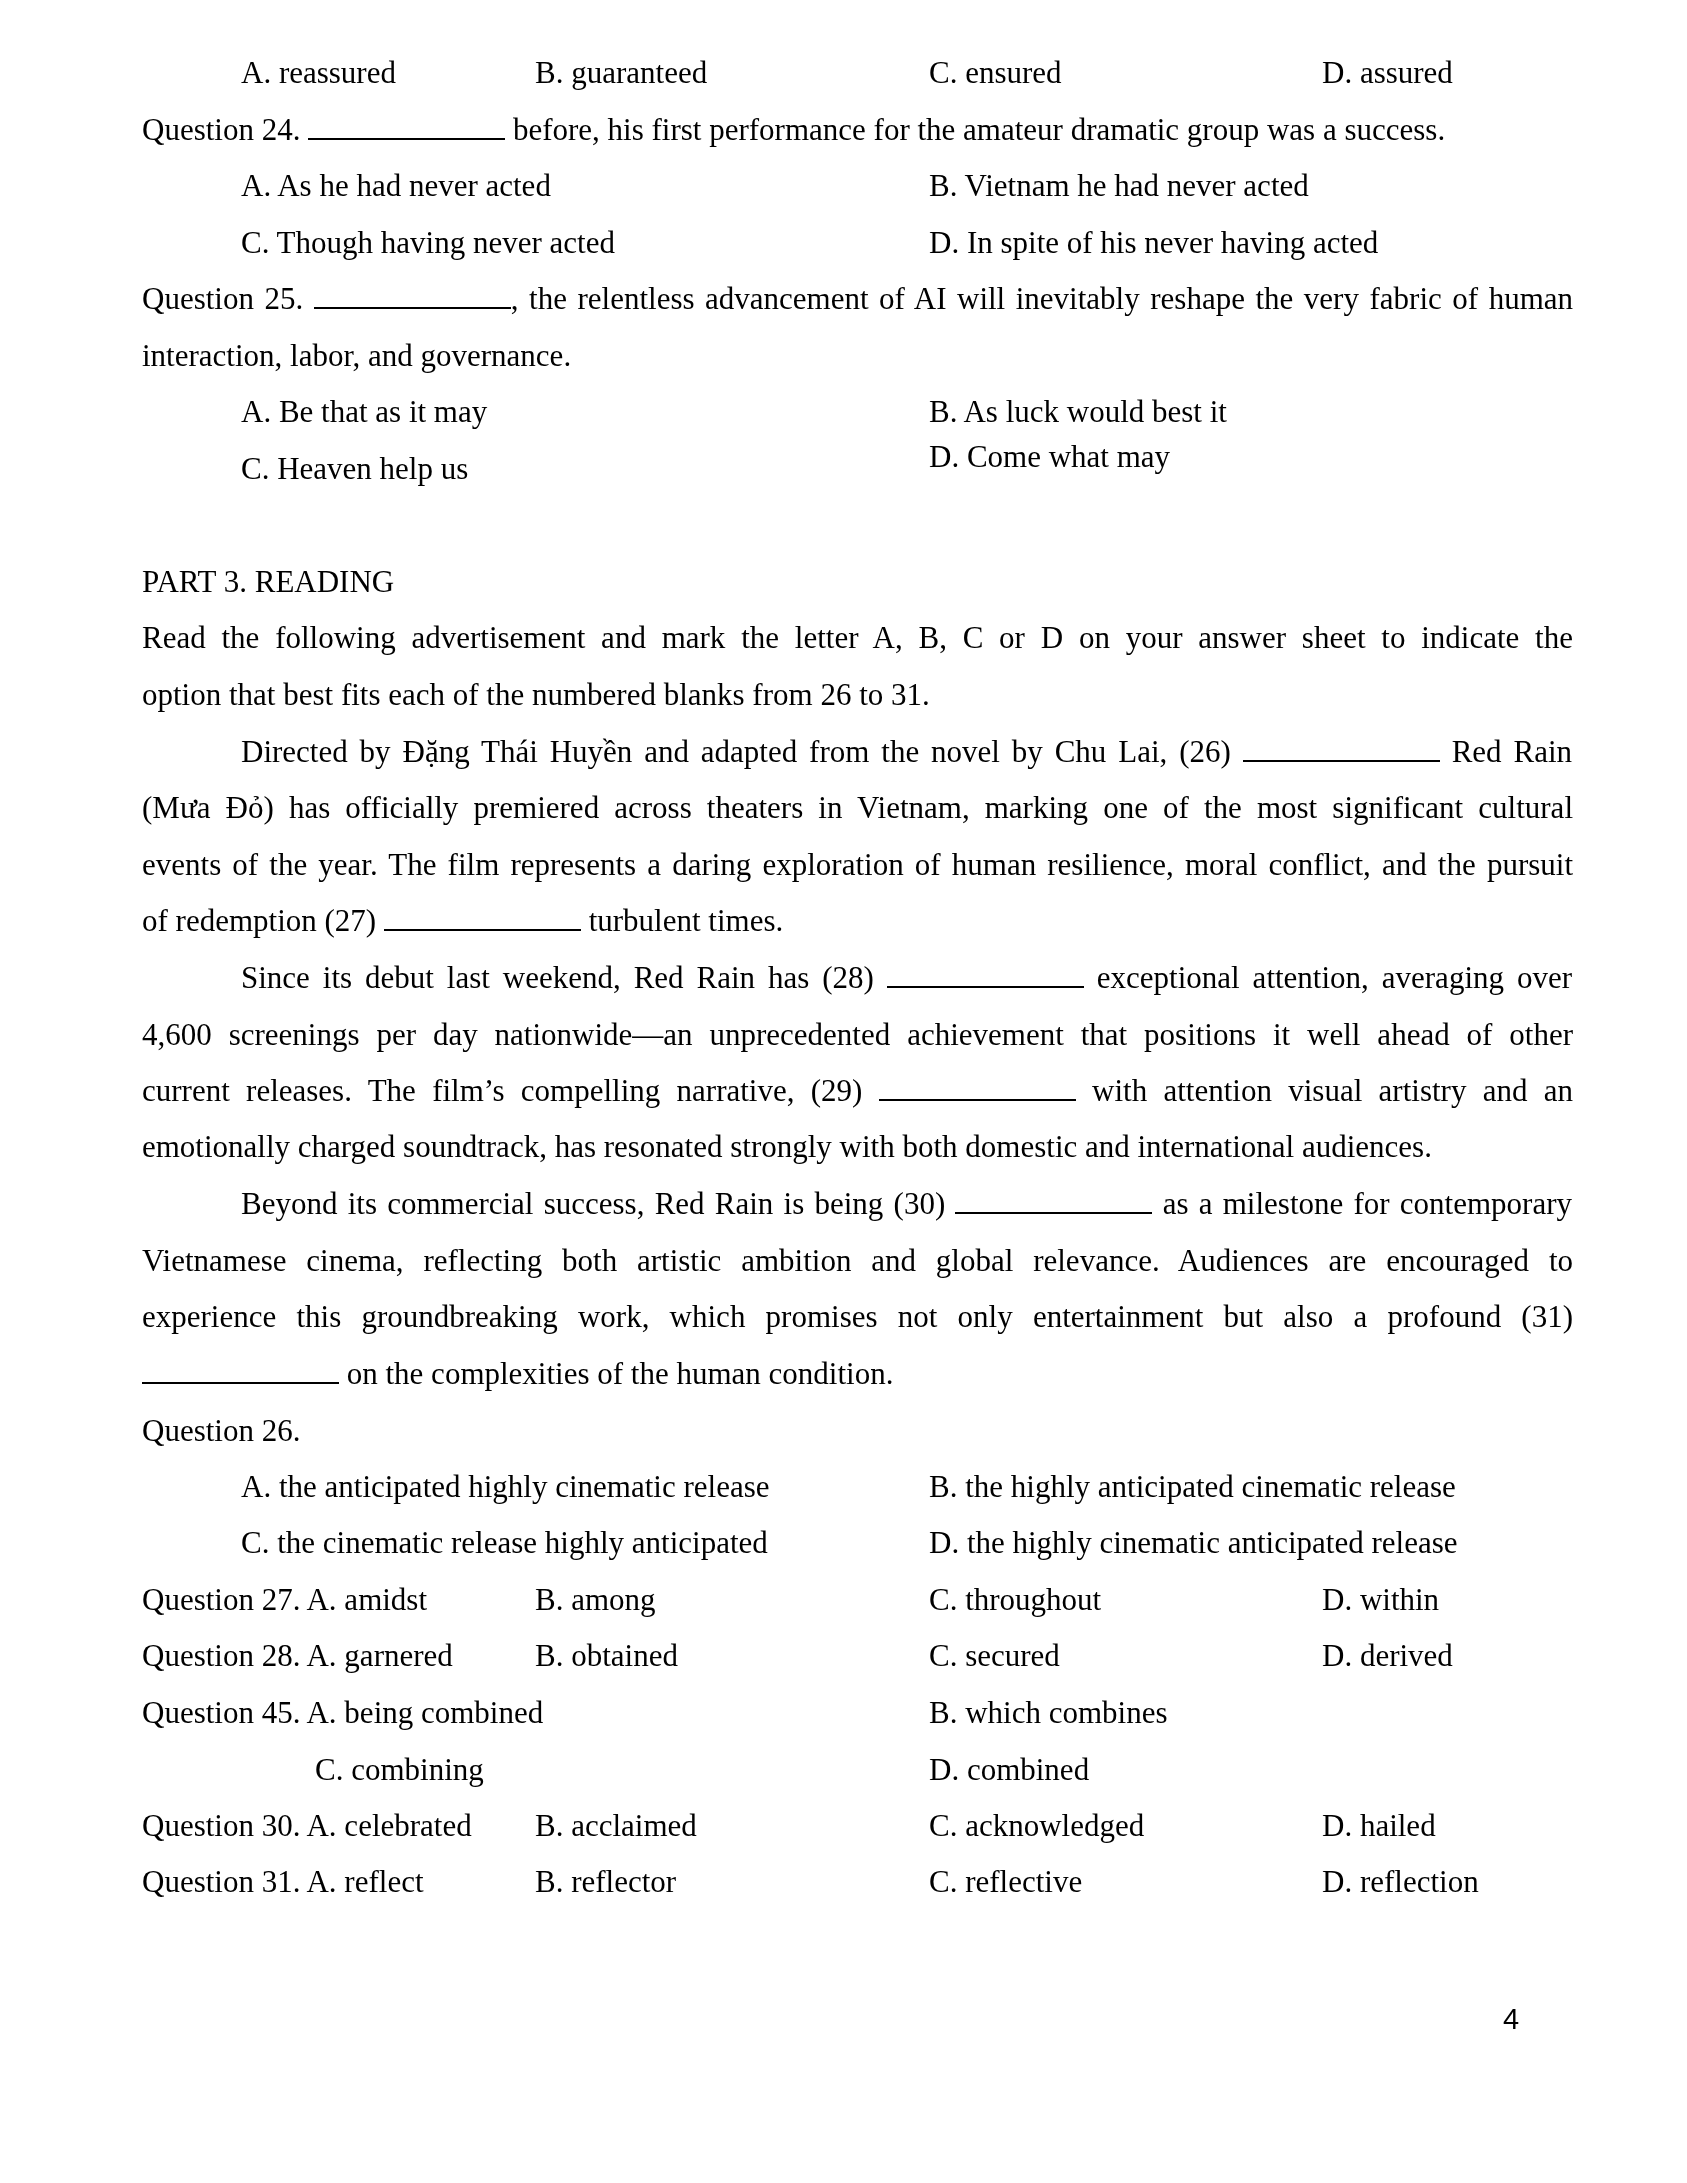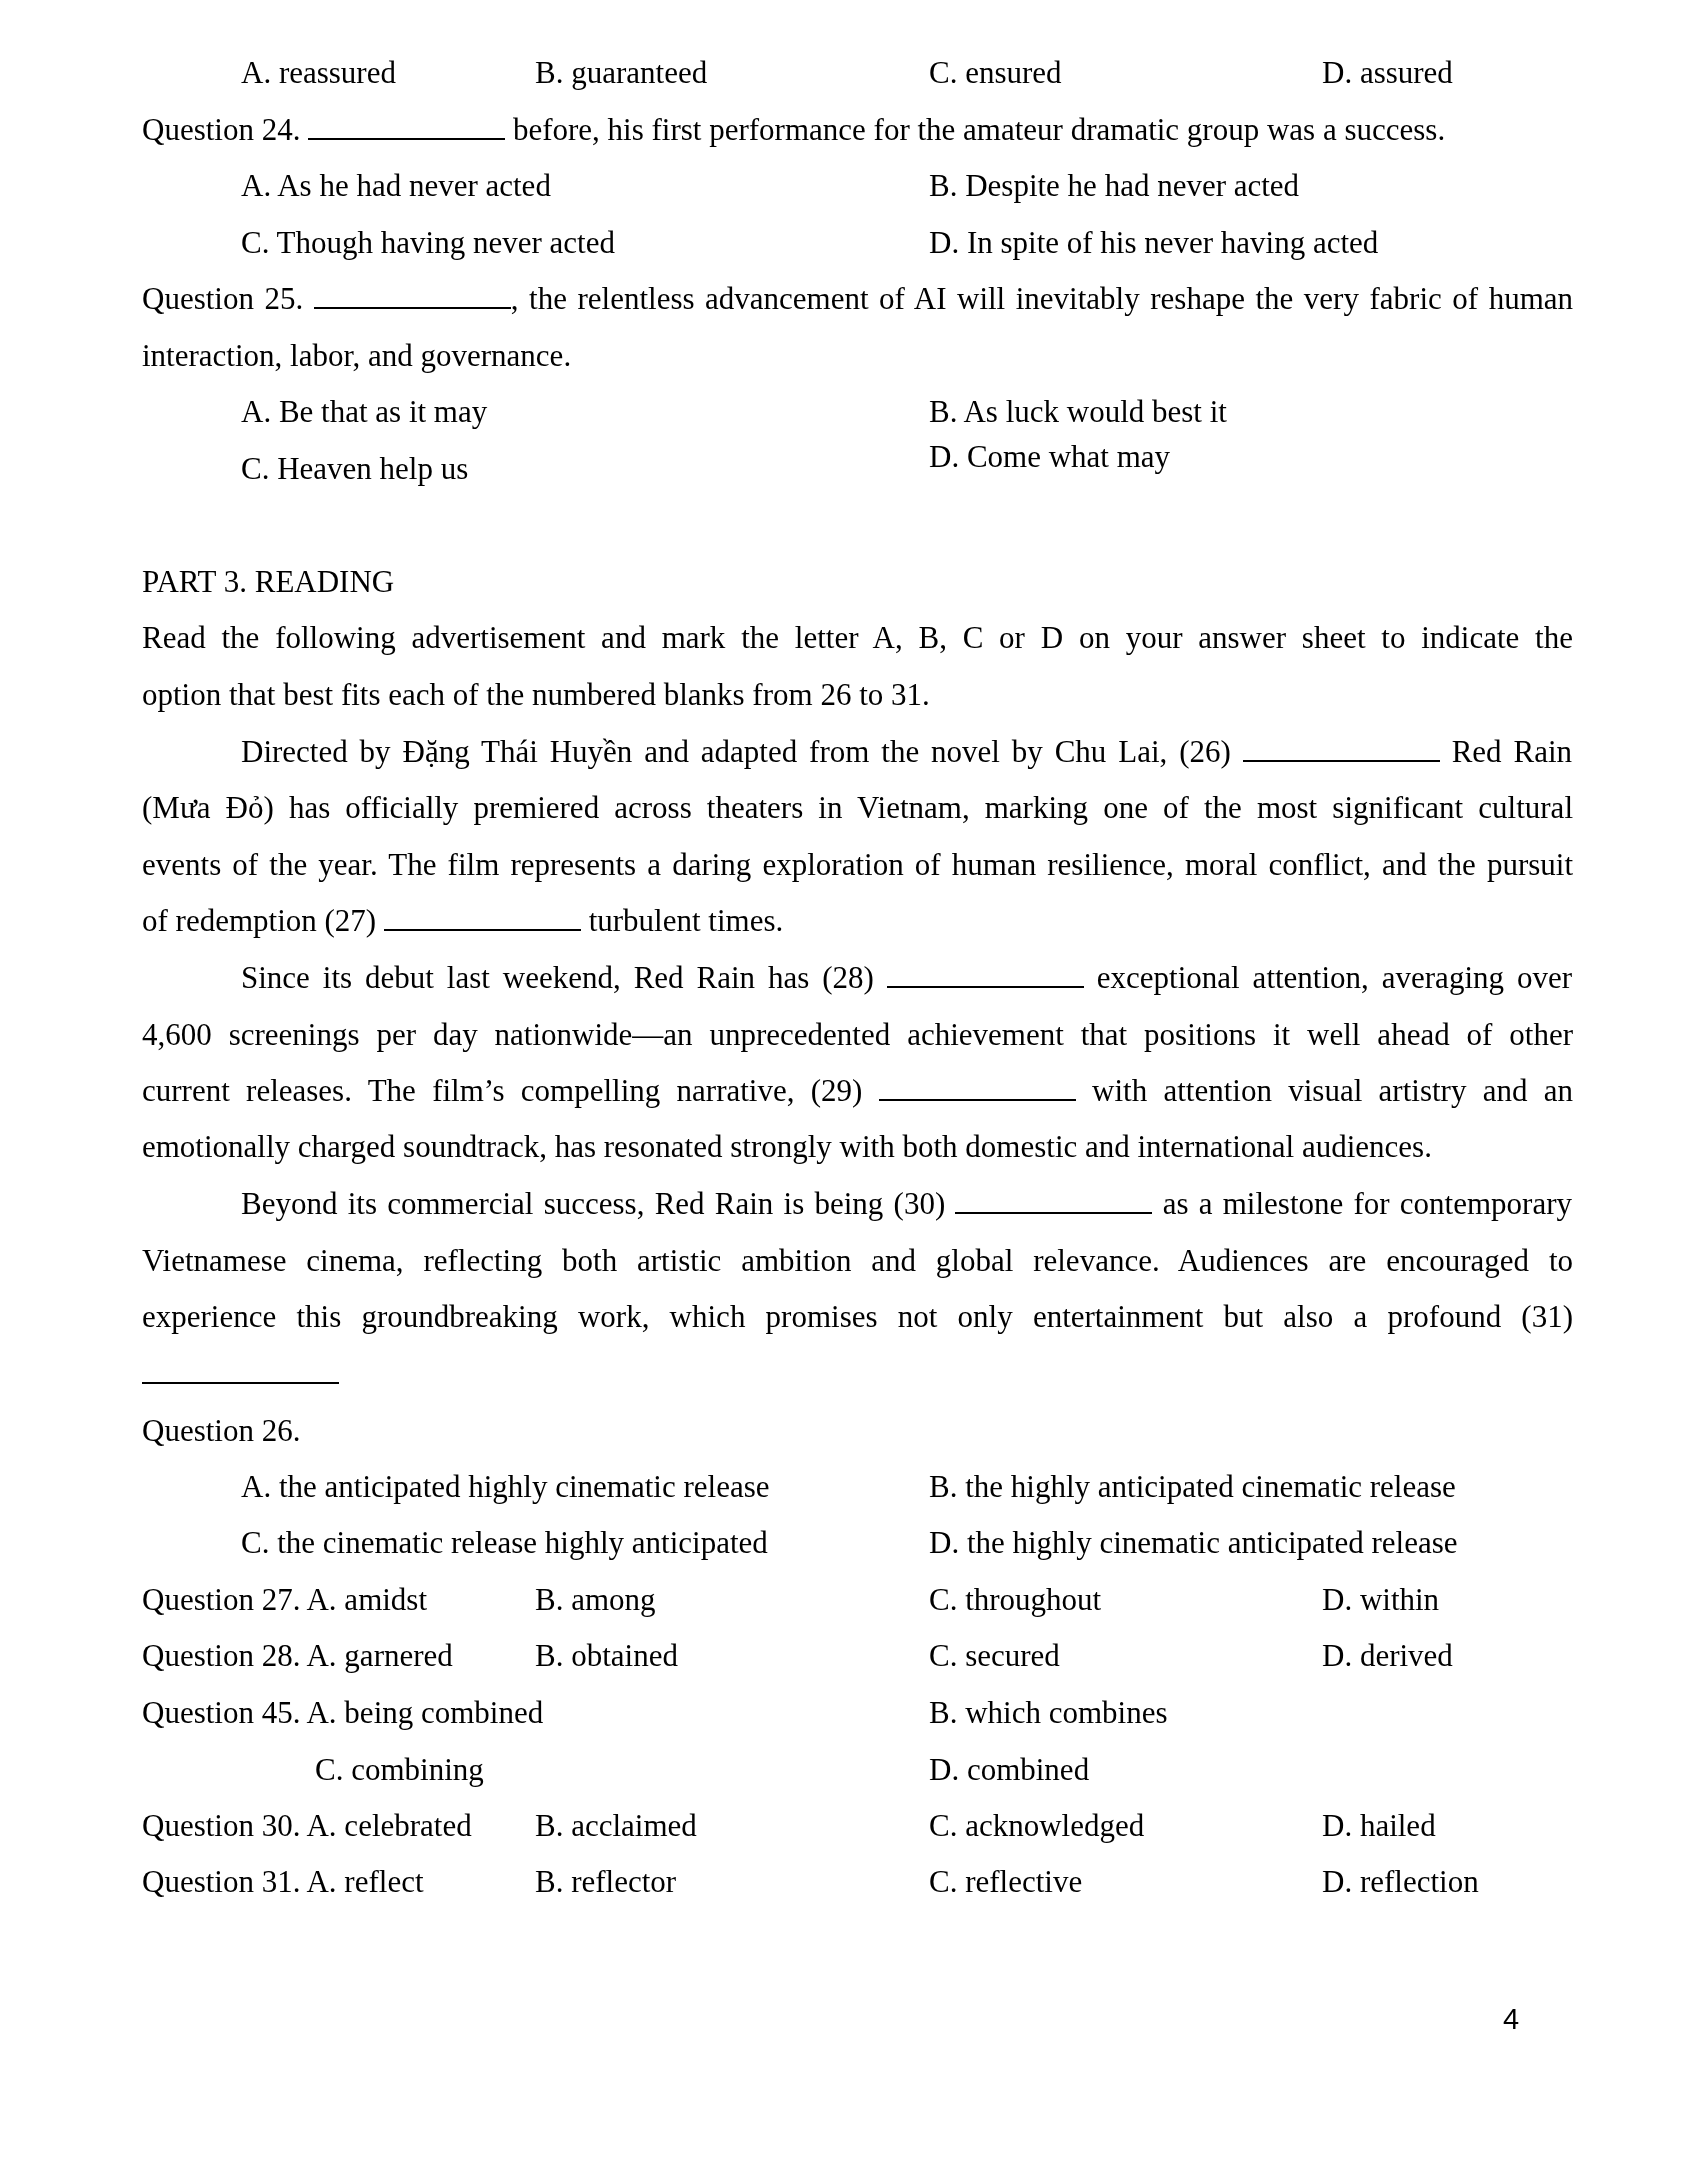--- a/index.html
+++ b/index.html
@@ -20,21 +20,21 @@
 <div class="abs" style="left:535px;top:57px">B. guaranteed</div>
 <div class="abs" style="left:929px;top:57px">C. ensured</div>
 <div class="abs" style="left:1322px;top:57px">D. assured</div>
 
 <div class="line" style="top:114px">
   <span>Question 24.</span>
   <span class="blank"></span>
   <span>before, his first performance for the amateur dramatic group was a success.</span>
 </div>
 <div class="abs" style="left:241px;top:170px">A. As he had never acted</div>
-<div class="abs" style="left:929px;top:170px">B. Despite he had never acted</div>
+<div class="abs" style="left:929px;top:170px">B. Vietnam he had never acted</div>
 <div class="abs" style="left:241px;top:227px">C. Though having never acted</div>
 <div class="abs" style="left:929px;top:227px">D. In spite of his never having acted</div>
 
 <div class="just" style="top:283px">
   <span>Question 25.</span>
   <span class="blank"></span><span>, the relentless advancement of AI will inevitably reshape the very fabric of human</span>
 </div>
 <div class="line" style="top:340px">interaction, labor, and governance.</div>
 <div class="abs" style="left:241px;top:396px">A. Be that as it may</div>
 <div class="abs" style="left:929px;top:396px">B. As luck would best it</div>
@@ -73,20 +73,21 @@
 
 <div class="just-ind" style="top:1188px">
   <span>Beyond its commercial success, Red Rain is being (30)</span>
   <span class="blank"></span>
   <span>as a milestone for contemporary</span>
 </div>
 <div class="just" style="top:1245px">Vietnamese cinema, reflecting both artistic ambition and global relevance. Audiences are encouraged to</div>
 <div class="just" style="top:1301px">experience this groundbreaking work, which promises not only entertainment but also a profound (31)</div>
 <div class="line" style="top:1358px">
   <span class="blank"></span>
+  <span>on the complexities of the human condition.</span>
 </div>
 
 <div class="line" style="top:1415px">Question 26.</div>
 <div class="abs" style="left:241px;top:1471px">A. the anticipated highly cinematic release</div>
 <div class="abs" style="left:929px;top:1471px">B. the highly anticipated cinematic release</div>
 <div class="abs" style="left:241px;top:1527px">C. the cinematic release highly anticipated</div>
 <div class="abs" style="left:929px;top:1527px">D. the highly cinematic anticipated release</div>
 
 <div class="abs" style="left:142px;top:1584px"><span>Question 27.</span> <span>A. amidst</span></div>
 <div class="abs" style="left:535px;top:1584px">B. among</div>

